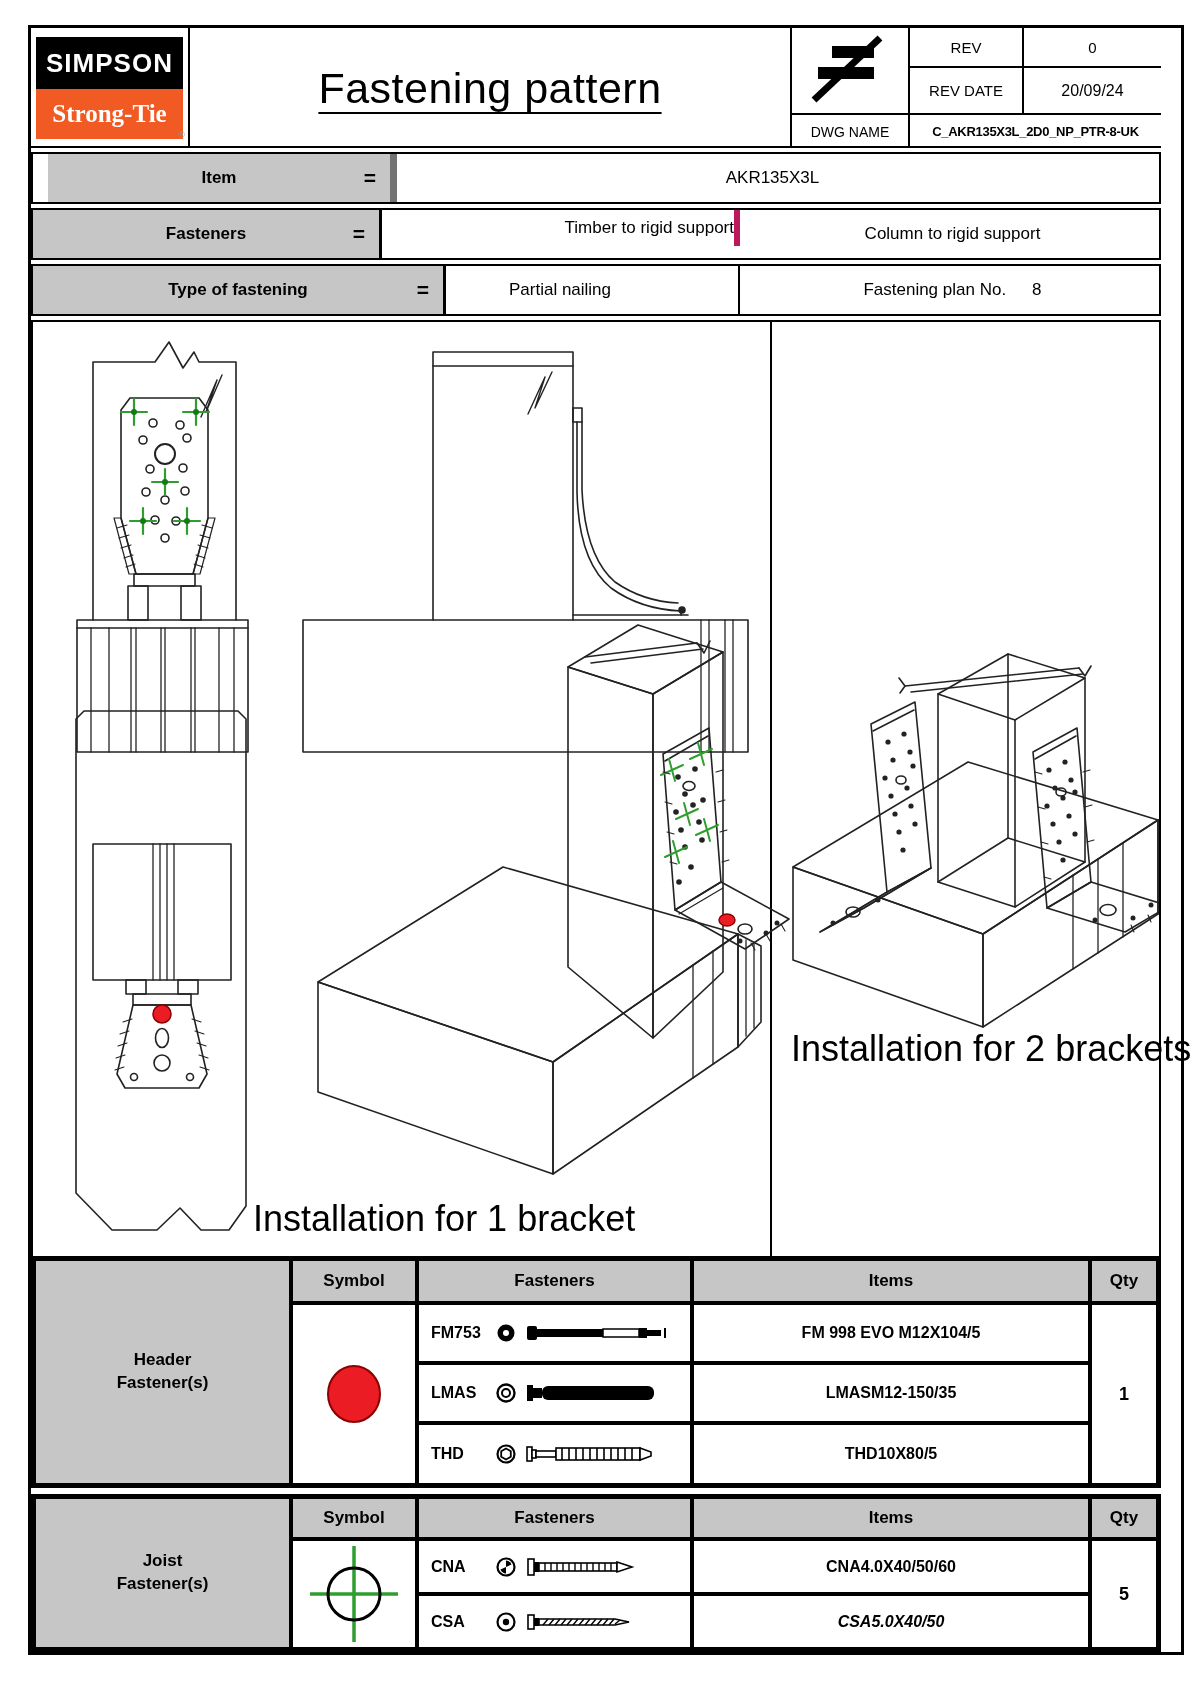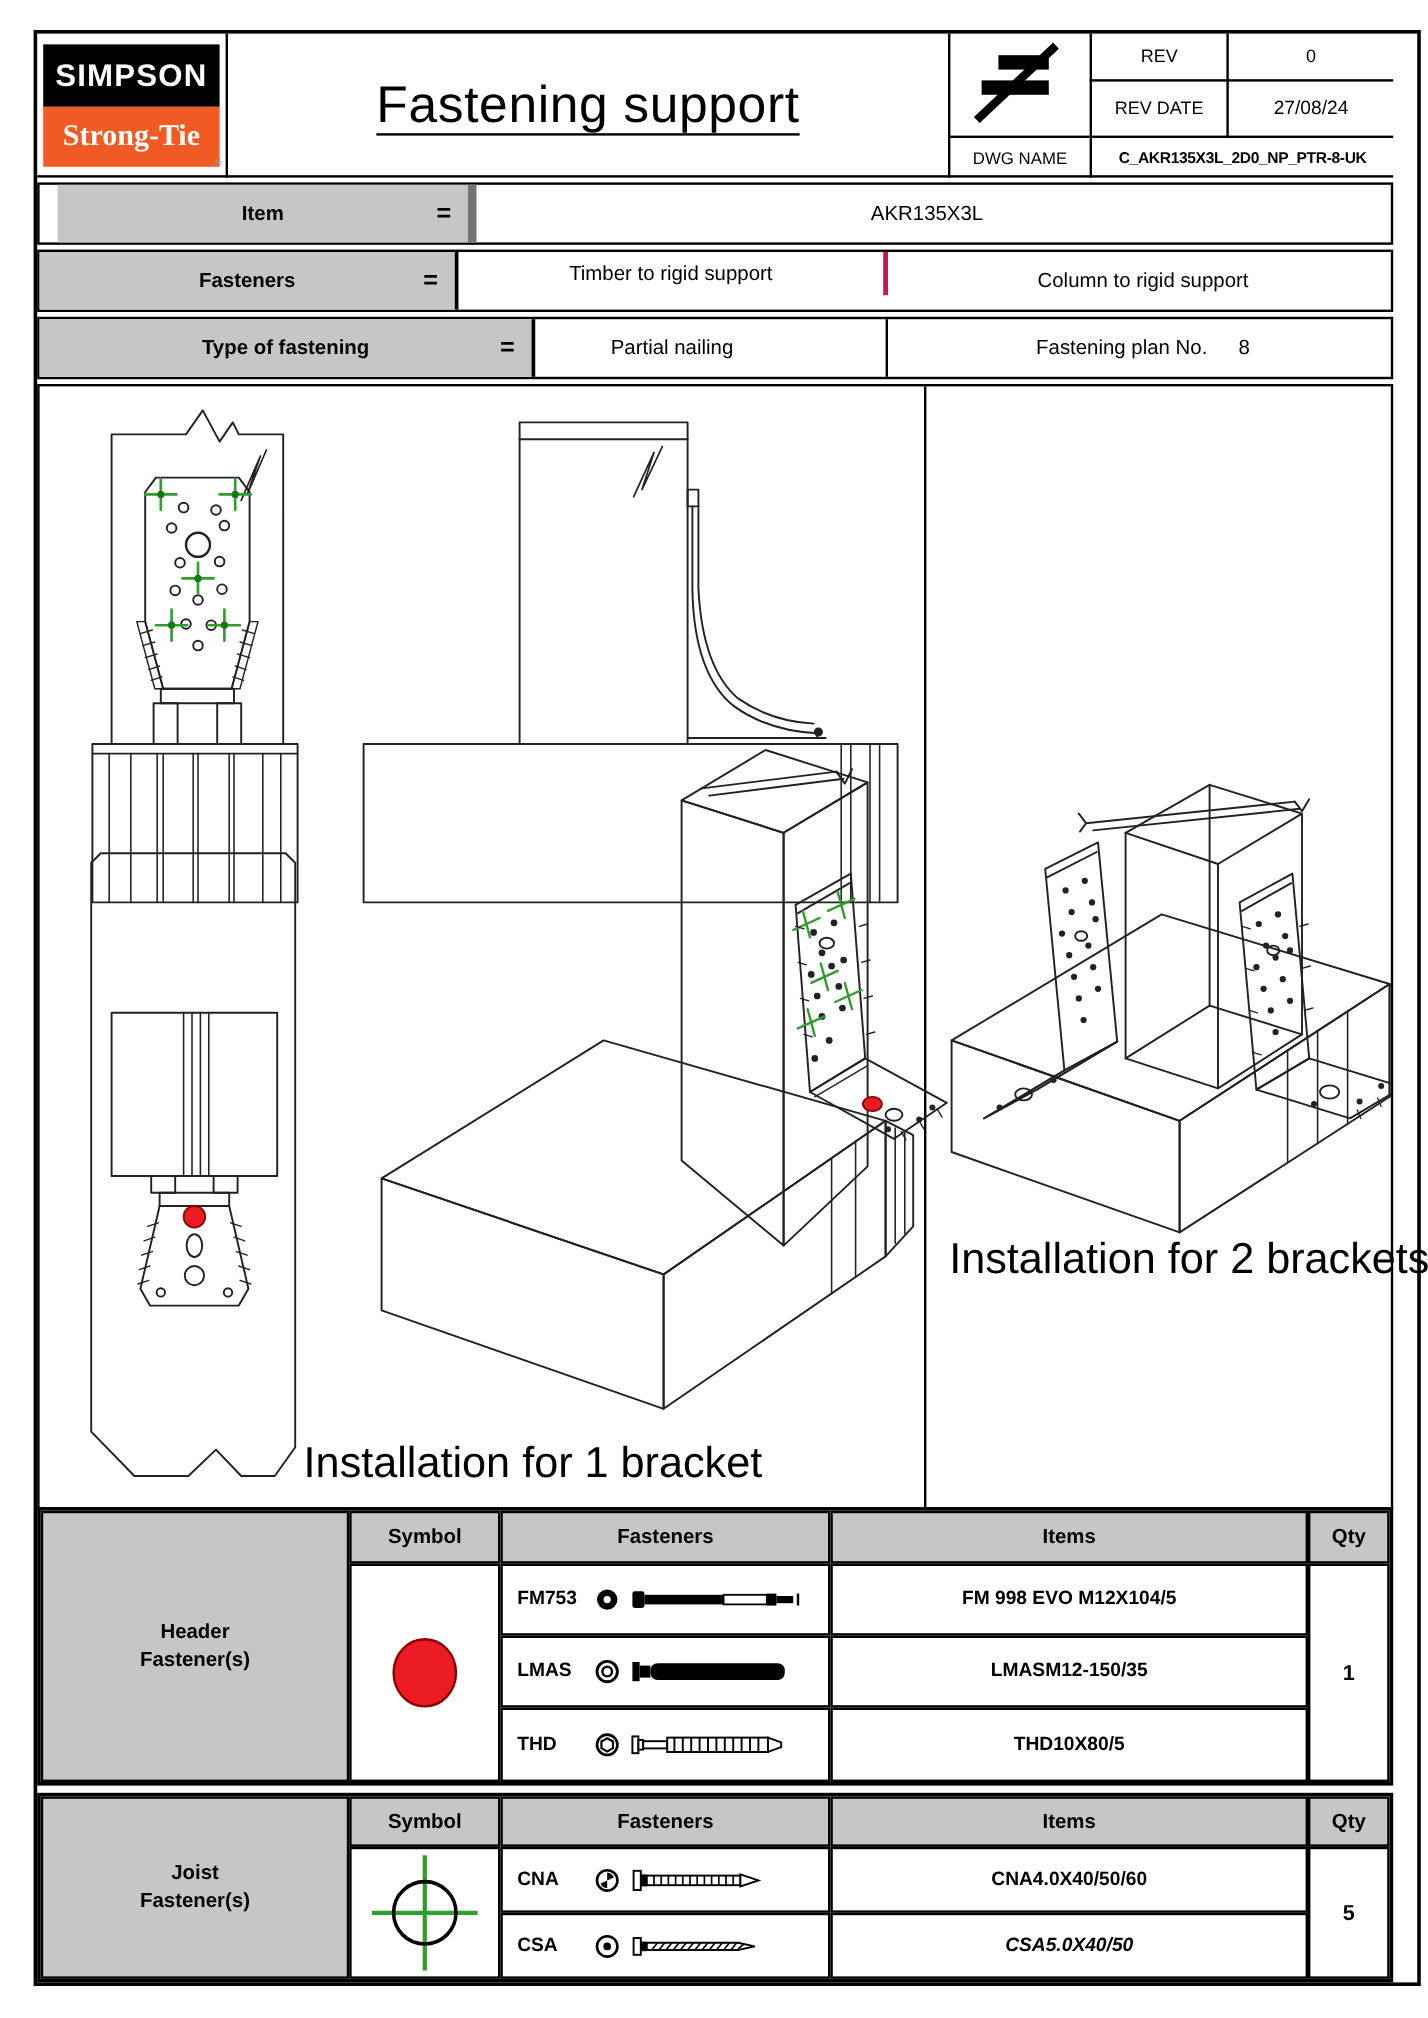--- a/index.html
+++ b/index.html
@@ -42,21 +42,21 @@
 
     <div class="tb-cell" style="left:0;top:0;width:159px;height:120px;border-right:2px solid #000;">
       <div style="width:147px;">
         <div class="logo-black" style="height:52px;">SIMPSON</div>
         <div class="logo-orange" style="height:50px;">Strong-Tie</div>
         <div style="position:absolute;right:3px;bottom:8px;font-size:9px;color:#999;">®</div>
       </div>
     </div>
 
     <div class="tb-cell" style="left:159px;top:0;width:600px;height:120px;">
-      <span class="main-title">Fastening support</span>
+      <span class="main-title">Fastening pattern</span>
     </div>
 
     <div class="tb-cell" style="left:759px;top:0;width:118px;height:87px;border-left:2px solid #000;border-bottom:2px solid #000;">
       <svg width="96" height="74" viewBox="0 0 96 74">
         <rect x="30" y="12" width="42" height="12" fill="#000"></rect>
         <rect x="16" y="33" width="56" height="12" fill="#000"></rect>
         <line x1="12" y1="66" x2="78" y2="4" stroke="#000" stroke-width="7"></line>
       </svg>
     </div>
 
@@ -64,21 +64,21 @@
       <span>REV</span>
     </div>
     <div class="tb-cell small-lab" style="left:991px;top:0;width:139px;height:40px;border-left:2px solid #000;border-bottom:2px solid #000;">
       <span>0</span>
     </div>
 
     <div class="tb-cell small-lab" style="left:877px;top:40px;width:114px;height:47px;border-left:2px solid #000;border-bottom:2px solid #000;">
       <span>REV DATE</span>
     </div>
     <div class="tb-cell" style="left:991px;top:40px;width:139px;height:47px;border-left:2px solid #000;border-bottom:2px solid #000;font-size:16px;">
-      <span>27/08/24</span>
+      <span>20/09/24</span>
     </div>
 
     <div class="tb-cell" style="left:759px;top:87px;width:118px;height:33px;border-left:2px solid #000;font-size:14px;">
       <span>DWG NAME</span>
     </div>
     <div class="tb-cell" style="left:877px;top:87px;width:253px;height:33px;border-left:2px solid #000;">
       <span class="dwg-val">C_AKR135X3L_2D0_NP_PTR-8-UK</span>
     </div>
   </div>
 
@@ -90,21 +90,21 @@
     <div class="abs" style="left:349px;top:0;width:781px;height:48px;display:flex;align-items:center;justify-content:center;">
       <span class="info-val">AKR135X3L</span>
     </div>
   </div>
 
   <div class="abs cell" style="left:0;top:180px;width:1130px;height:52px;padding:0;">
     <div class="abs gray" style="left:0;top:0;width:349px;height:48px;border-right:3px solid #000;display:flex;align-items:center;justify-content:center;">
       <span class="info-label">Fasteners</span>
       <span class="eqsign">=</span>
     </div>
-    <div class="abs" style="left:349px;top:0;width:358px;height:36px;border-right:4px solid #be185d;display:flex;align-items:center;justify-content:center;">
+    <div class="abs" style="left:349px;top:0;width:358px;height:36px;border-right:6px solid #be185d;display:flex;align-items:center;justify-content:flex-end;">
       <span class="info-val">Timber to rigid support</span>
     </div>
     <div class="abs" style="left:709px;top:0;width:421px;height:48px;display:flex;align-items:center;justify-content:center;">
       <span class="info-val">Column to rigid support</span>
     </div>
   </div>
 
   <div class="abs cell" style="left:0;top:236px;width:1130px;height:52px;padding:0;">
     <div class="abs gray" style="left:0;top:0;width:413px;height:48px;border-right:3px solid #000;display:flex;align-items:center;justify-content:center;">
       <span class="info-label">Type of fastening</span>

